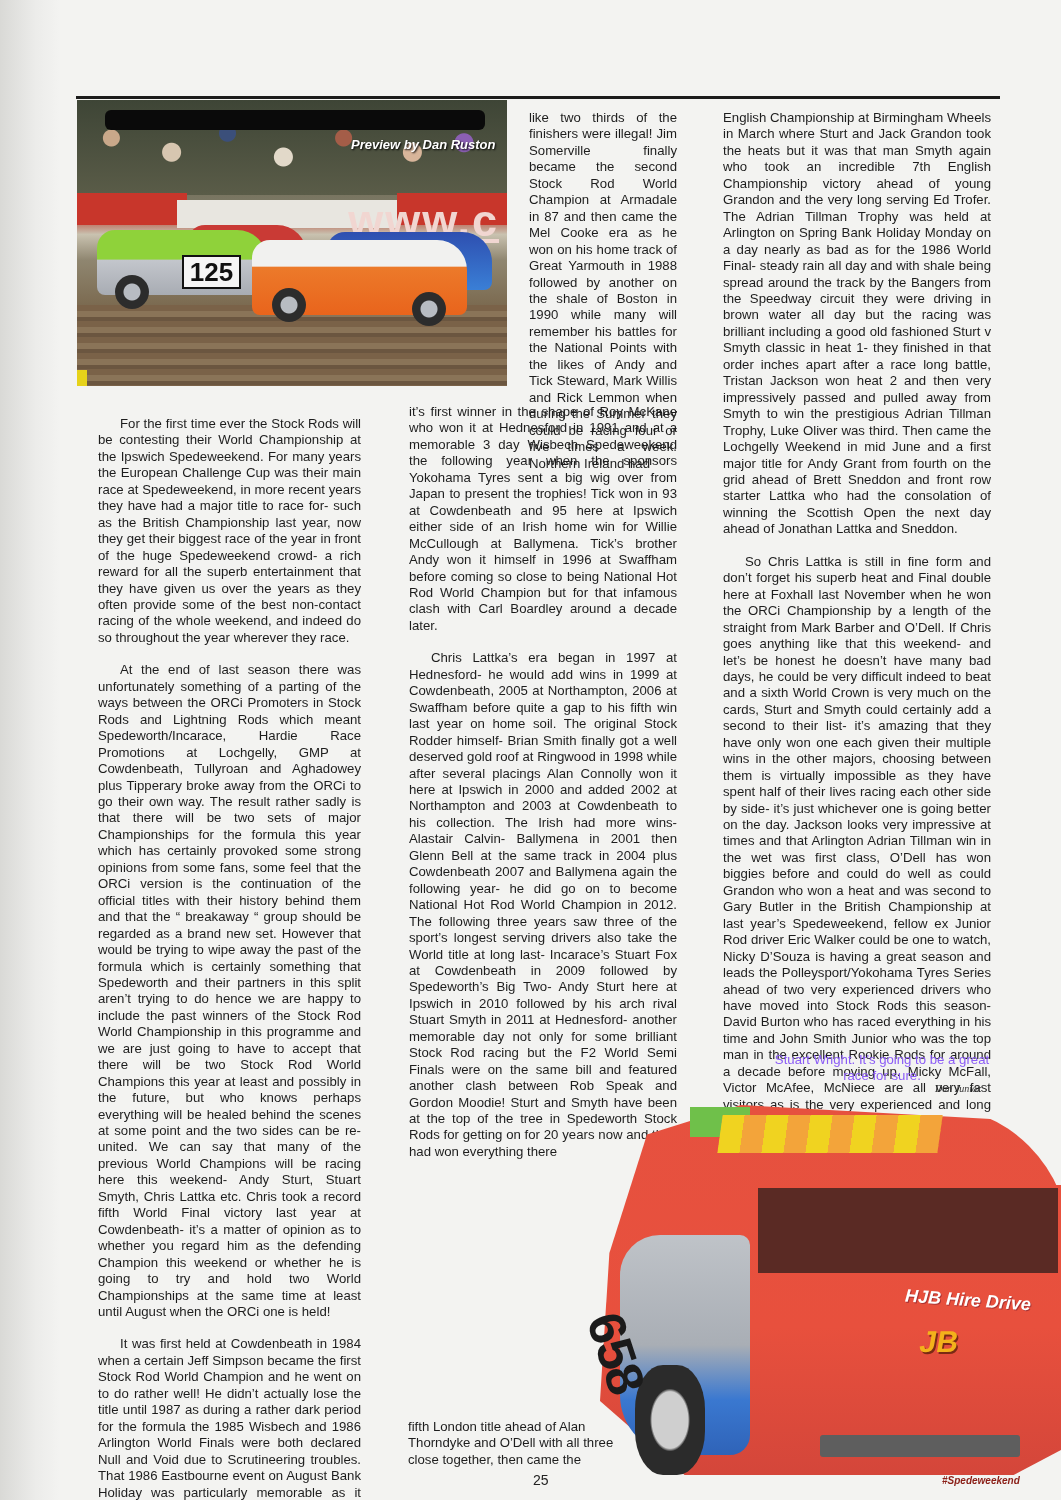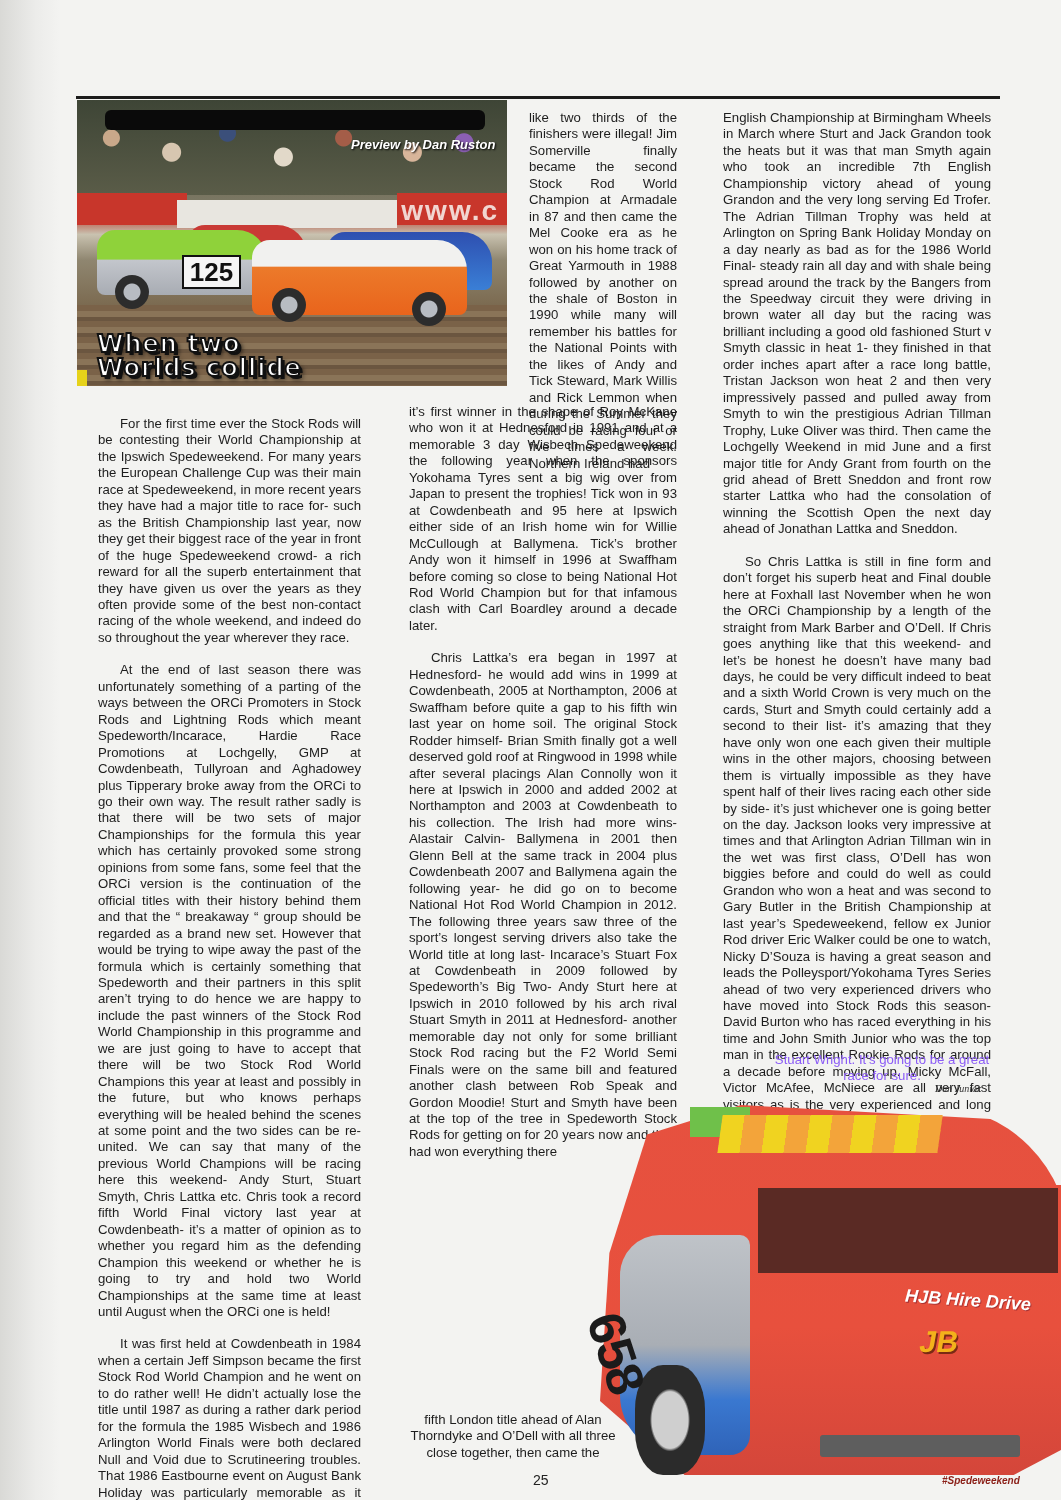--- a/index.html
+++ b/index.html
@@ -33,21 +33,21 @@
       radial-gradient(circle at 90% 45%, #8b5fb3 0 9px, transparent 10px),
       linear-gradient(180deg,#3e4536 0%,#5a5c48 100%);
   }
   .banner-red {
     position:absolute; top:93px; height:32px; background:#c8362b;
   }
   .banner-white {
     position:absolute; top:100px; left:100px; width:220px; height:28px; background:#e8e6e0;
   }
   .banner-text {
-    position:absolute; top:95px; right:8px; font-size:28px; font-weight:bold; color:#f1d6d1; letter-spacing:2px;
+    position:absolute; top:95px; right:8px; font-size:45px; font-weight:bold; color:#f1d6d1; letter-spacing:2px;text-decoration:underline;
   }
   .track {
     position:absolute; left:0; top:205px; width:100%; height:81px;
     background:repeating-linear-gradient(180deg,#7a6248 0 6px,#8a7458 6px 12px,#6b5640 12px 16px);
   }
   .car {
     position:absolute; border-radius:18px 30px 8px 8px;
   }
   .car-green { left:20px; top:130px; width:170px; height:65px; background:linear-gradient(180deg,#8fd23a 0%,#8fd23a 45%,#c3c6cc 46%,#a8acb3 100%); }
   .car-red { left:110px; top:125px; width:120px; height:40px; background:#c93a35; }
@@ -166,24 +166,20 @@
   <div class="car car-red"></div>
   <div class="car car-blue"></div>
   <div class="car car-green"></div>
   <div class="num-125">125</div>
   <div class="car car-orange"></div>
   <div class="wheel" style="left:38px;top:175px;"></div>
   <div class="wheel" style="left:195px;top:188px;"></div>
   <div class="wheel" style="left:335px;top:192px;"></div>
   <div class="hero-title-blackbar"></div>
   <div class="preview-byline">Preview by Dan Ruston</div>
-  <div class="hero-headline">
-    <span>When two</span>
-    <span>Worlds collide</span>
-  </div>
   <div class="yellow-post"></div>
 </div>
 
 <div class="col col1">
   <p class="indent">For the first time ever the Stock Rods will be contesting their World Championship at the Ipswich Spedeweekend. For many years the European Challenge Cup was their main race at Spedeweekend, in more recent years they have had a major title to race for- such as the British Championship last year, now they get their biggest race of the year in front of the huge Spedeweekend crowd- a rich reward for all the superb entertainment that they have given us over the years as they often provide some of the best non-contact racing of the whole weekend, and indeed do so throughout the year wherever they race.</p>
   <p class="indent">At the end of last season there was unfortunately something of a parting of the ways between the ORCi Promoters in Stock Rods and Lightning Rods which meant Spedeworth/Incarace, Hardie Race Promotions at Lochgelly, GMP at Cowdenbeath, Tullyroan and Aghadowey plus Tipperary broke away from the ORCi to go their own way. The result rather sadly is that there will be two sets of major Championships for the formula this year which has certainly provoked some strong opinions from some fans, some feel that the ORCi version is the continuation of the official titles with their history behind them and that the “ breakaway “ group should be regarded as a brand new set. However that would be trying to wipe away the past of the formula which is certainly something that Spedeworth and their partners in this split aren’t trying to do hence we are happy to include the past winners of the Stock Rod World Championship in this programme and we are just going to have to accept that there will be two Stock Rod World Champions this year at least and possibly in the future, but who knows perhaps everything will be healed behind the scenes at some point and the two sides can be re-united. We can say that many of the previous World Champions will be racing here this weekend- Andy Sturt, Stuart Smyth, Chris Lattka etc. Chris took a record fifth World Final victory last year at Cowdenbeath- it’s a matter of opinion as to whether you regard him as the defending Champion this weekend or whether he is going to try and hold two World Championships at the same time at least until August when the ORCi one is held!</p>
   <p class="indent">It was first held at Cowdenbeath in 1984 when a certain Jeff Simpson became the first Stock Rod World Champion and he went on to do rather well! He didn’t actually lose the title until 1987 as during a rather dark period for the formula the 1985 Wisbech and 1986 Arlington World Finals were both declared Null and Void due to Scrutineering troubles. That 1986 Eastbourne event on August Bank Holiday was particularly memorable as it was held on a hideously wet and windy day as Britain was lashed by the tail of Hurricane Charley, the on track action that day was as controversial as the off track stuff with rumours that something</p>
 </div>
 
 <div class="col col2-top">
@@ -191,21 +187,21 @@
 </div>
 
 <div class="col col2">
   <p>it’s first winner in the shape of Roy McKane who won it at Hednesford in 1991 and at a memorable 3 day Wisbech Spedeweekend the following year when the sponsors Yokohama Tyres sent a big wig over from Japan to present the trophies! Tick won in 93 at Cowdenbeath and 95 here at Ipswich either side of an Irish home win for Willie McCullough at Ballymena. Tick’s brother Andy won it himself in 1996 at Swaffham before coming so close to being National Hot Rod World Champion but for that infamous clash with Carl Boardley around a decade later.</p>
   <p class="indent">Chris Lattka’s era began in 1997 at Hednesford- he would add wins in 1999 at Cowdenbeath, 2005 at Northampton, 2006 at Swaffham before quite a gap to his fifth win last year on home soil. The original Stock Rodder himself- Brian Smith finally got a well deserved gold roof at Ringwood in 1998 while after several placings Alan Connolly won it here at Ipswich in 2000 and added 2002 at Northampton and 2003 at Cowdenbeath to his collection. The Irish had more wins- Alastair Calvin- Ballymena in 2001 then Glenn Bell at the same track in 2004 plus Cowdenbeath 2007 and Ballymena again the following year- he did go on to become National Hot Rod World Champion in 2012. The following three years saw three of the sport’s longest serving drivers also take the World title at long last- Incarace’s Stuart Fox at Cowdenbeath in 2009 followed by Spedeworth’s Big Two- Andy Sturt here at Ipswich in 2010 followed by his arch rival Stuart Smyth in 2011 at Hednesford- another memorable day not only for some brilliant Stock Rod racing but the F2 World Semi Finals were on the same bill and featured another clash between Rob Speak and Gordon Moodie! Sturt and Smyth have been at the top of the tree in Spedeworth Stock Rods for getting on for 20 years now and they had won everything there</p>
 </div>
 
 <div class="col2-narrow">
 </div>
 <div class="col2-bottom">
-  <p style="margin:3px;text-align:center;">fifth London title ahead of Alan Thorndyke and O’Dell with all three close together, then came the</p>
+  <p style="margin:10px;">fifth London title ahead of Alan Thorndyke and O’Dell with all three close together, then came the</p>
 </div>
 
 <div class="col col3">
   <p>English Championship at Birmingham Wheels in March where Sturt and Jack Grandon took the heats but it was that man Smyth again who took an incredible 7th English Championship victory ahead of young Grandon and the very long serving Ed Trofer. The Adrian Tillman Trophy was held at Arlington on Spring Bank Holiday Monday on a day nearly as bad as for the 1986 World Final- steady rain all day and with shale being spread around the track by the Bangers from the Speedway circuit they were driving in brown water all day but the racing was brilliant including a good old fashioned Sturt v Smyth classic in heat 1- they finished in that order inches apart after a race long battle, Tristan Jackson won heat 2 and then very impressively passed and pulled away from Smyth to win the prestigious Adrian Tillman Trophy, Luke Oliver was third. Then came the Lochgelly Weekend in mid June and a first major title for Andy Grant from fourth on the grid ahead of Brett Sneddon and front row starter Lattka who had the consolation of winning the Scottish Open the next day ahead of Jonathan Lattka and Sneddon.</p>
   <p class="indent">So Chris Lattka is still in fine form and don’t forget his superb heat and Final double here at Foxhall last November when he won the ORCi Championship by a length of the straight from Mark Barber and O’Dell. If Chris goes anything like that this weekend- and let’s be honest he doesn’t have many bad days, he could be very difficult indeed to beat and a sixth World Crown is very much on the cards, Sturt and Smyth could certainly add a second to their list- it’s amazing that they have only won one each given their multiple wins in the other majors, choosing between them is virtually impossible as they have spent half of their lives racing each other side by side- it’s just whichever one is going better on the day. Jackson looks very impressive at times and that Arlington Adrian Tillman win in the wet was first class, O’Dell has won biggies before and could do well as could Grandon who won a heat and was second to Gary Butler in the British Championship at last year’s Spedeweekend, fellow ex Junior Rod driver Eric Walker could be one to watch, Nicky D’Souza is having a great season and leads the Polleysport/Yokohama Tyres Series ahead of two very experienced drivers who have moved into Stock Rods this season- David Burton who has raced everything in his time and John Smith Junior who was the top man in the excellent Rookie Rods for around a decade before moving up. Micky McFall, Victor McAfee, McNiece are all very fast visitors as is the very experienced and long serving Incarace man</p>
 </div>
 
 <div class="closing">Stuart Wright. It’s going to be a great race for sure.</div>
 <div class="signoff">Dan Junior</div>
 

